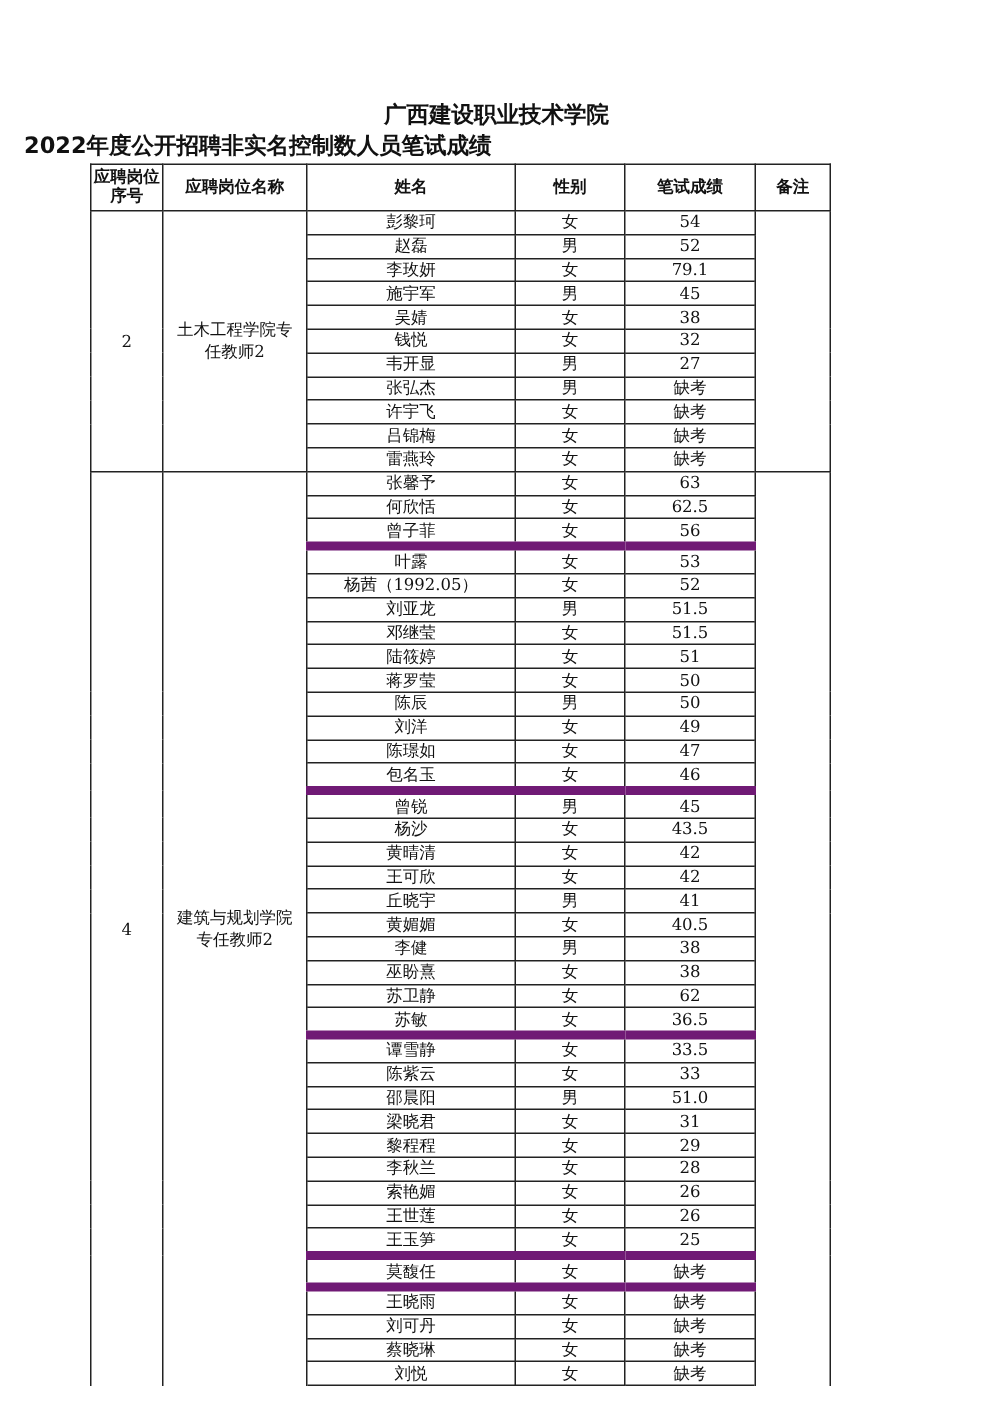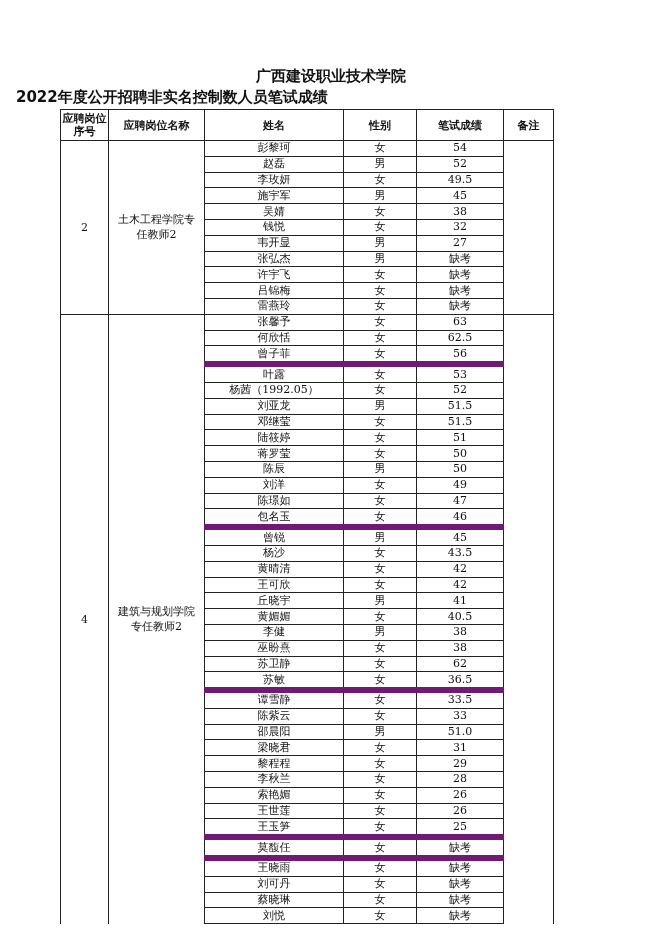--- a/index.html
+++ b/index.html
@@ -53,21 +53,21 @@
         <td rowspan="11" class=""></td>
       </tr>
       <tr>
         <td class="name">赵磊</td>
         <td class="gender">男</td>
         <td class="score">52</td>
       </tr>
       <tr>
         <td class="name">李玫妍</td>
         <td class="gender">女</td>
-        <td class="score">49.5</td>
+        <td class="score">79.1</td>
       </tr>
       <tr>
         <td class="name">施宇军</td>
         <td class="gender">男</td>
         <td class="score">45</td>
       </tr>
       <tr>
         <td class="name">吴婧</td>
         <td class="gender">女</td>
         <td class="score">38</td>

